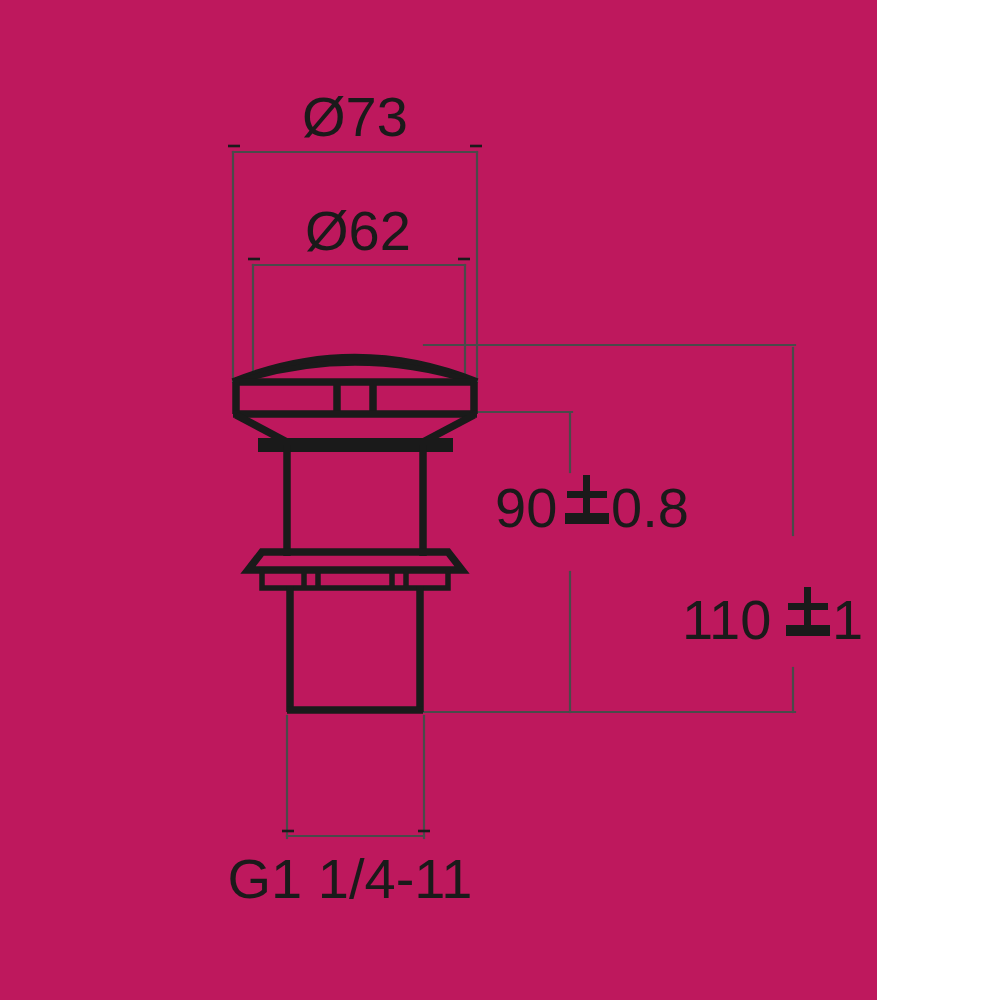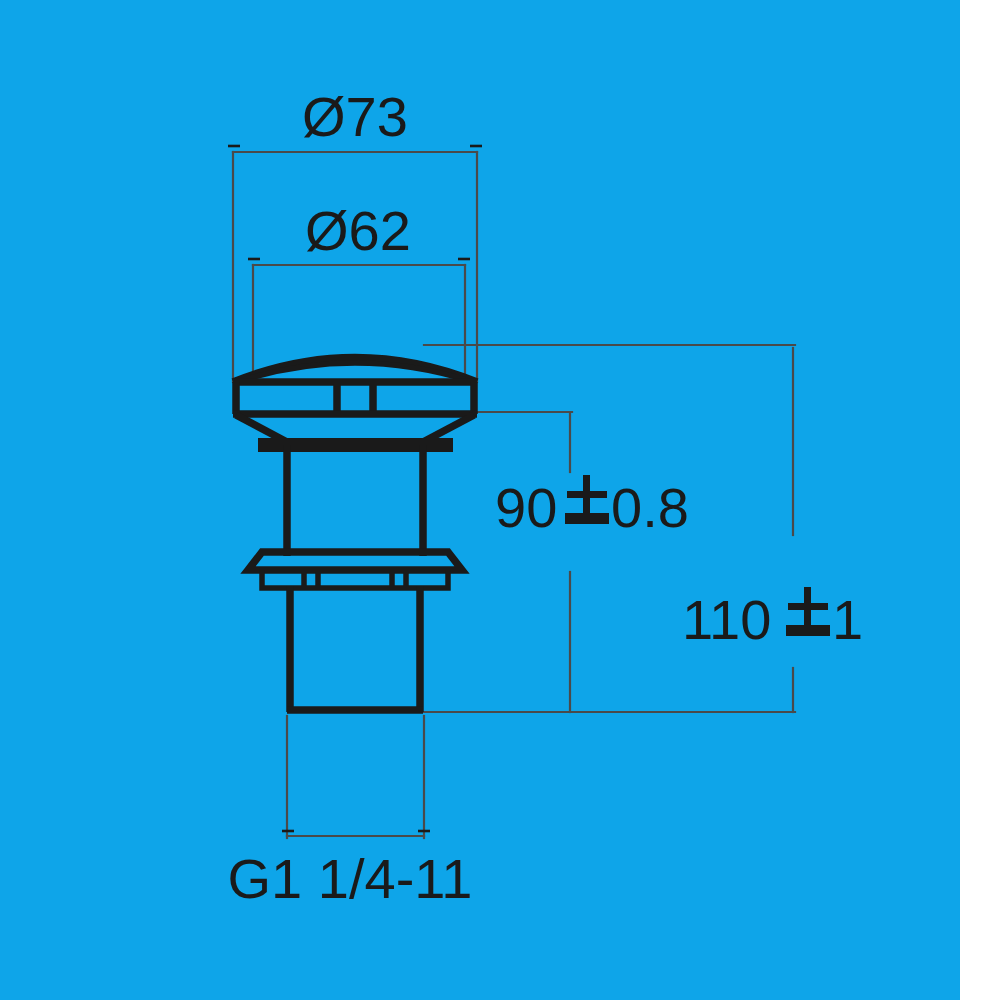--- a/index.html
+++ b/index.html
@@ -6,23 +6,23 @@
   html, body {
     margin: 0;
     padding: 0;
     background: #ffffff;
   }
   body {
     font-family: "Liberation Sans", sans-serif;
   }
   #drawing-root {
     position: relative;
-    width: 960px;
+    width: 877px;
     height: 1000px;
-    background: #0ea5e9;
+    background: #be185d;
     overflow: hidden;
   }
   #tech-svg {
     display: block;
     width: 1000px;
     height: 1000px;
   }
   .dim-text {
     font-family: "Liberation Sans", sans-serif;
     font-size: 56px;

